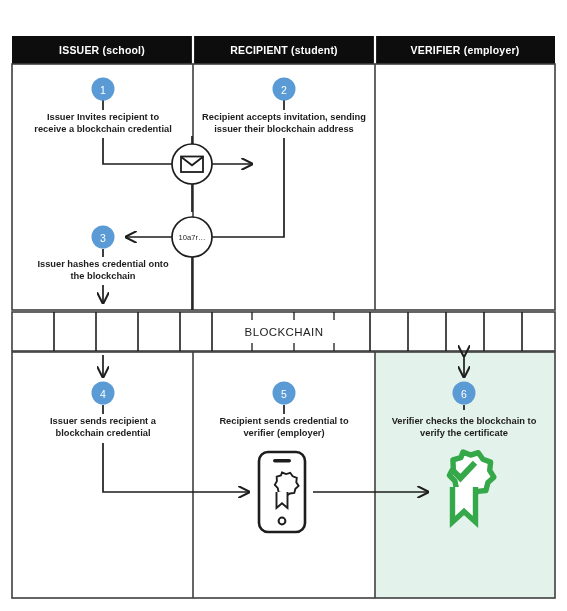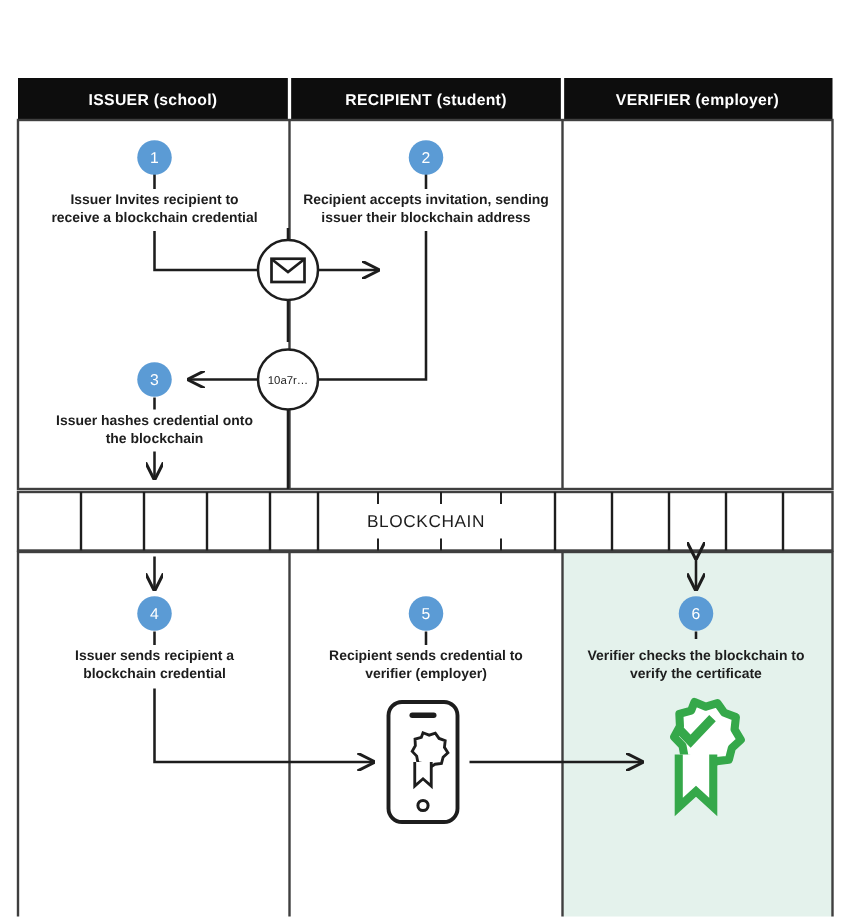--- a/index.html
+++ b/index.html
@@ -13,21 +13,20 @@
     font-family: "Liberation Sans", sans-serif;
     position: relative;
     overflow: hidden;
   }
   #stage {
     position: absolute;
     left: 0;
     top: 0;
     width: 567px;
     height: 581px;
-    margin-top: 16px;
   }
   #stage > svg {
     position: absolute;
     left: 0;
     top: 0;
   }
   .lane-title {
     font-size: 10.5px;
     font-weight: bold;
     fill: #ffffff;

